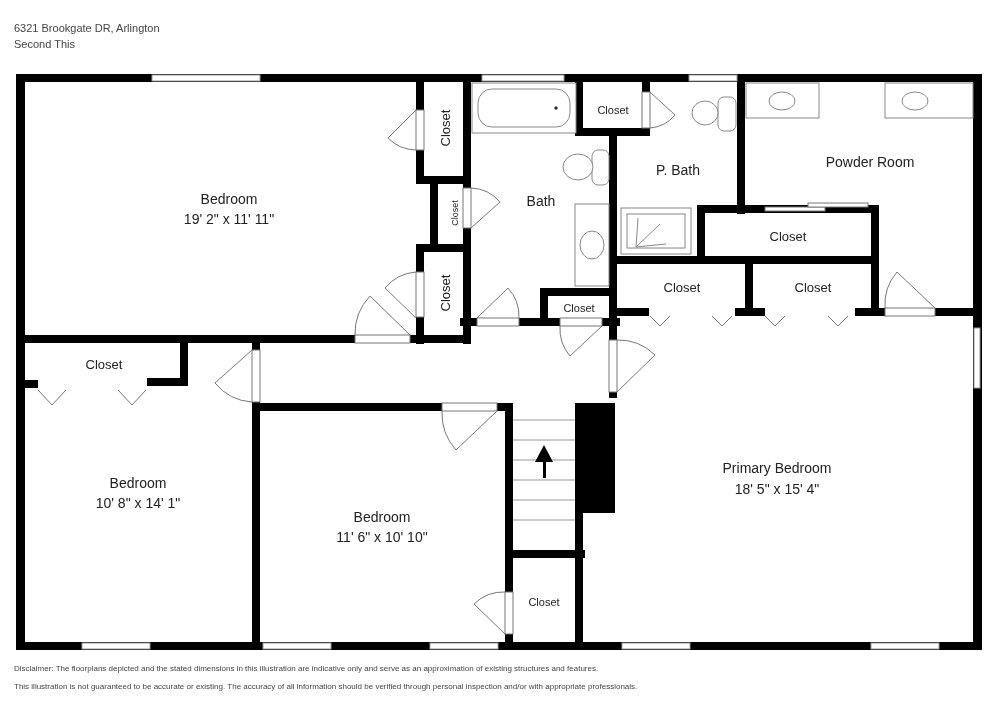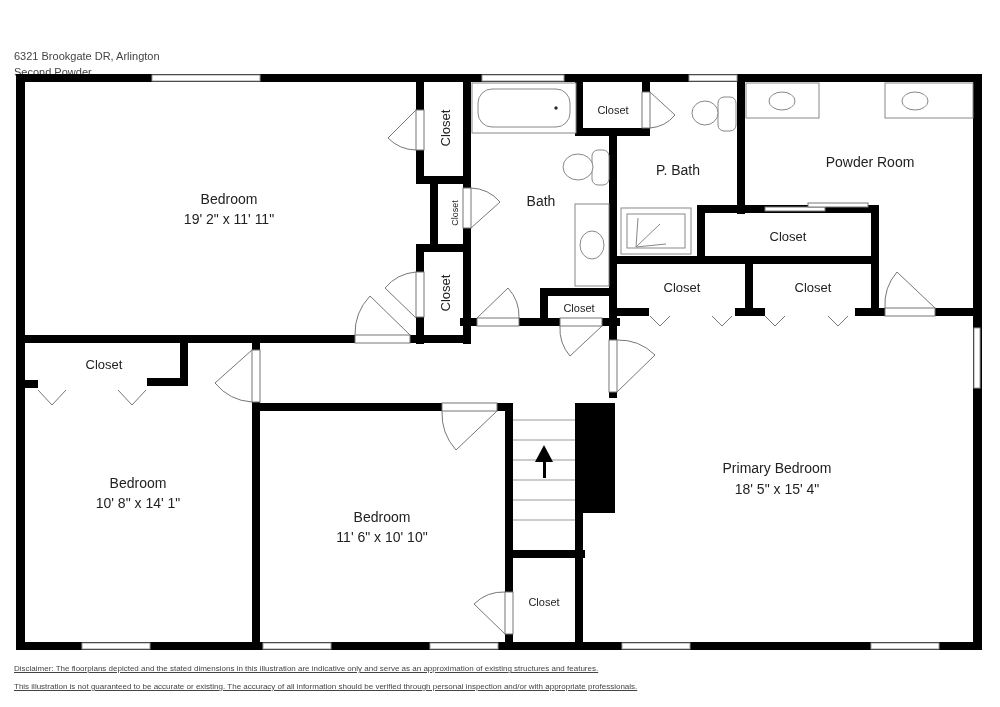--- a/index.html
+++ b/index.html
@@ -1,30 +1,30 @@
 <!DOCTYPE html>
 <html><head>
   <meta charset="utf-8">
   <style>
     html, body { margin: 0; padding: 0; background: #ffffff; }
     body { width: 1000px; height: 707px; position: relative; overflow: hidden; font-family: "Liberation Sans", sans-serif; color: #333; }
-    .hdr { position: absolute; left: 14px; font-size: 11px; color: #444; margin-top: 28px; }
-    .disc { position: absolute; left: 14px; font-size: 8px; color: #444; white-space: nowrap; text-decoration: underline; }
+    .hdr { position: absolute; left: 14px; font-size: 11px; color: #444; }
+    .disc { position: absolute; left: 14px; font-size: 8px; color: #444; white-space: nowrap; }
     svg { position: absolute; left: 0; top: 0; }
     .lbl { font-family: "Liberation Sans", sans-serif; fill: #222; text-anchor: middle; }
     .big { font-size: 14px; }
     .med { font-size: 13px; }
     .sm { font-size: 11px; }
     .xs { font-size: 9px; }
   </style>
 </head>
 <body>
 
 <div class="hdr" style="top:22px">6321 Brookgate DR, Arlington</div>
-<div class="hdr" style="top:38px">Second Powder</div>
+<div class="hdr" style="top:38px">Second This</div>
 
 <svg width="1000" height="707" viewBox="0 0 1000 707">
   <g fill="#000">
 
     <rect x="16" y="74" width="966" height="8"></rect>
     <rect x="16" y="74" width="9" height="576"></rect>
     <rect x="973" y="74" width="9" height="576"></rect>
     <rect x="16" y="642" width="966" height="8"></rect>
 
     <rect x="16" y="335" width="455" height="8"></rect>

